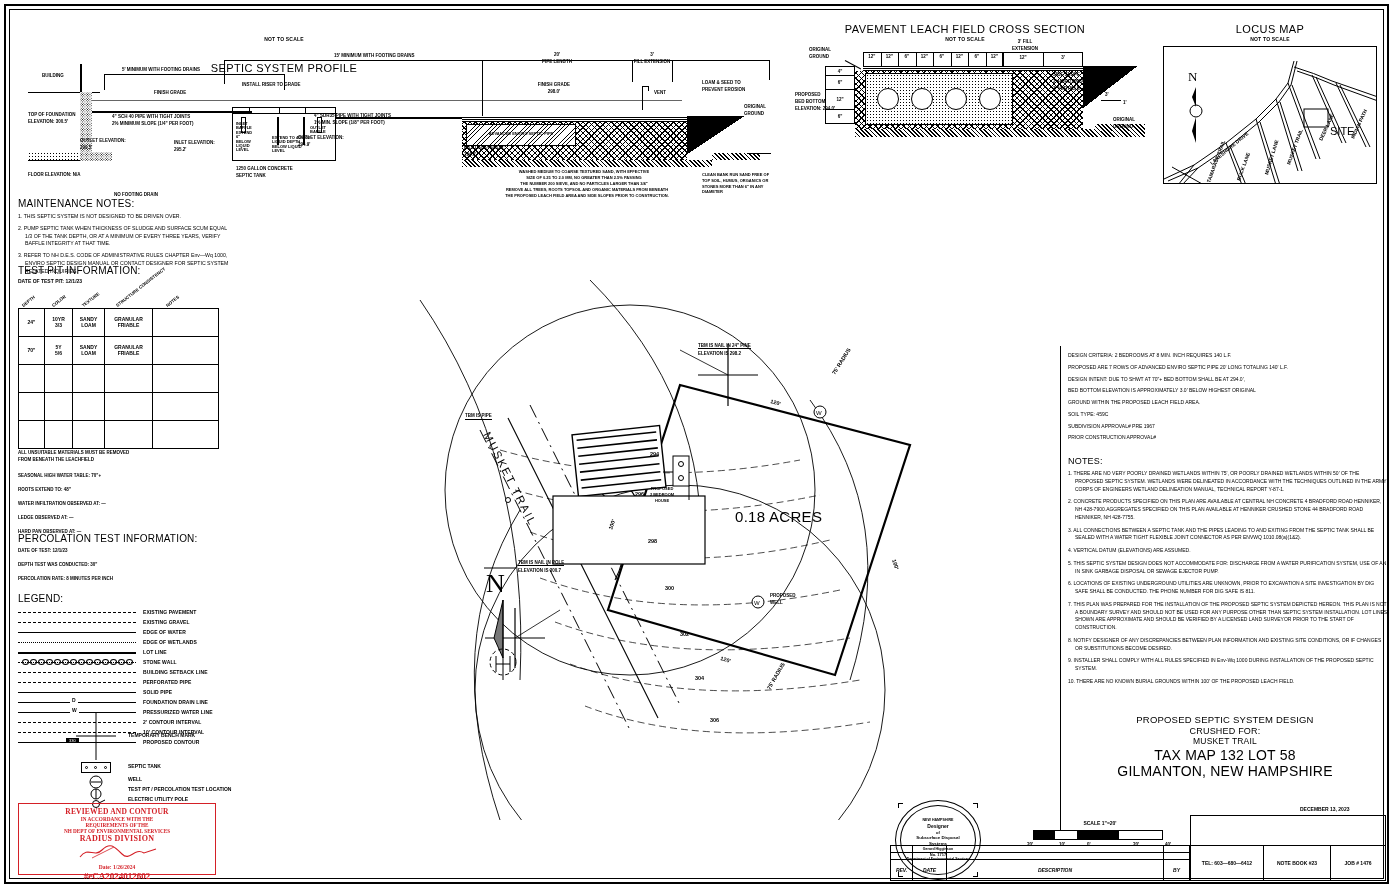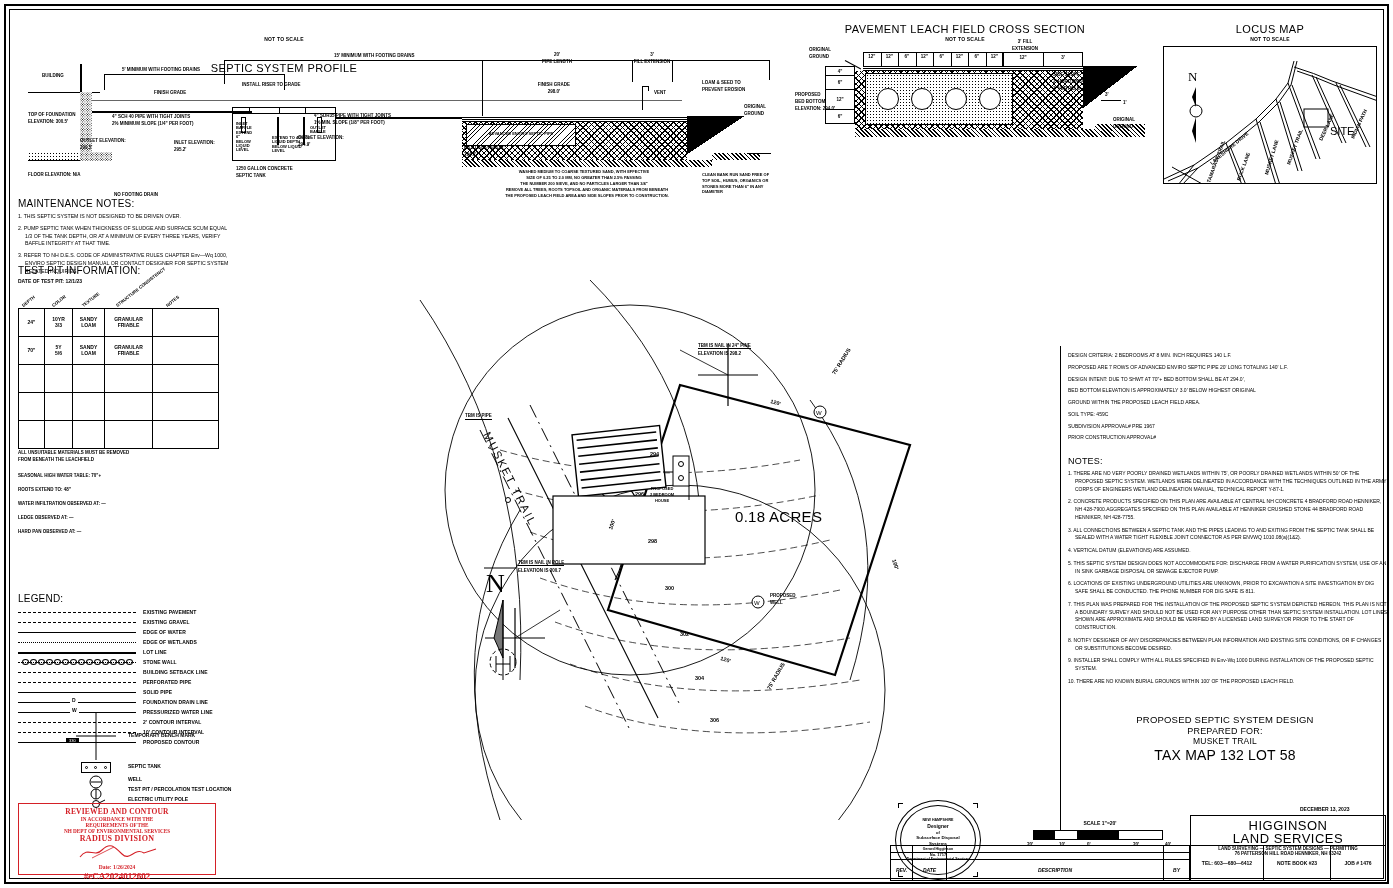--- a/index.html
+++ b/index.html
@@ -374,20 +374,28 @@
   <div class="abs t45 b" style="left:18px;top:450px;">ALL UNSUITABLE MATERIALS MUST BE REMOVED</div>
   <div class="abs t45 b" style="left:18px;top:457px;">FROM BENEATH THE LEACHFIELD</div>
   <div class="abs" style="left:18px;top:473px;width:215px;" id="tp-obs">
       <div class="t45 b" style="margin-bottom: 9px;">SEASONAL HIGH WATER TABLE:  70"+</div>
       <div class="t45 b" style="margin-bottom: 9px;">ROOTS EXTEND TO: 48"</div>
       <div class="t45 b" style="margin-bottom: 9px;">WATER INFILTRATION OBSERVED AT: —</div>
       <div class="t45 b" style="margin-bottom: 9px;">LEDGE OBSERVED AT: —</div>
       <div class="t45 b" style="margin-bottom: 9px;">HARD PAN OBSERVED AT: —</div>
     </div>
 
+  <div class="abs" style="left:18px;top:533px;width:215px;">
+    <div class="hd">PERCOLATION TEST INFORMATION:</div>
+    <div style="margin-top:4px;" id="perc-list">
+        <div class="t45 b" style="margin-bottom: 9px;">DATE OF TEST: 12/1/23</div>
+        <div class="t45 b" style="margin-bottom: 9px;">DEPTH TEST WAS CONDUCTED: 30"</div>
+        <div class="t45 b" style="margin-bottom: 9px;">PERCOLATION RATE: 8 MINUTES PER INCH</div>
+      </div>
+  </div>
 
   <div class="abs" style="left:18px;top:593px;width:250px;">
     <div class="hd">LEGEND:</div>
     <div style="margin-top:3px;" id="legend-lines">
         <div class="legrow">
           <span class="legline">
             <span class="lgl" style="border-top:1.2px dashed #000;"></span>
           </span>
           <span class="leglabel">EXISTING PAVEMENT</span>
         </div>
@@ -695,23 +703,24 @@
         <p class="hang">8. NOTIFY DESIGNER OF ANY DISCREPANCIES BETWEEN PLAN INFORMATION AND EXISTING SITE CONDITIONS, OR IF CHANGES OR SUBSTITUTIONS BECOME DESIRED.</p>
         <p class="hang">9. INSTALLER SHALL COMPLY WITH ALL RULES SPECIFIED IN Env-Wq 1000 DURING INSTALLATION OF THE PROPOSED SEPTIC SYSTEM.</p>
         <p class="hang">10. THERE ARE NO KNOWN BURIAL GROUNDS WITHIN 100' OF THE PROPOSED LEACH FIELD.</p>
       </div>
   </div>
 
   <div class="ln vl" style="left:1060px;top:346px;height:485px;"></div>
 
   <div class="abs ctr" style="left:1065px;top:714px;width:320px;">
     <div style="font-size:9.5px;letter-spacing:.2px;">PROPOSED SEPTIC SYSTEM DESIGN</div>
-    <div style="font-size:9px;letter-spacing:.2px;margin-top:1px;">PREPARED FOR:</div>
+    <div style="font-size:9px;letter-spacing:.2px;margin-top:1px;">CRUSHED FOR:</div>
     <div style="font-size:8.5px;letter-spacing:.2px;">MUSKET TRAIL</div>
     <div style="font-size:14px;letter-spacing:.2px;margin-top:1px;">TAX MAP 132 LOT 58</div>
+    <div style="font-size:14px;letter-spacing:.2px;">GILMANTON, NEW HAMPSHIRE</div>
   </div>
 
   <div class="abs" style="left:895px;top:800px;width:92px;height:86px;">
     <div class="seal" style="width:86px;height:80px;">
       <div class="seal-ring"></div>
       <div class="corner" style="left:2px;top:2px;border-right:none;border-bottom:none;"></div>
       <div class="corner" style="right:2px;top:2px;border-left:none;border-bottom:none;"></div>
       <div class="corner" style="left:2px;bottom:2px;border-right:none;border-top:none;"></div>
       <div class="corner" style="right:2px;bottom:2px;border-left:none;border-top:none;"></div>
       <div style="font-size:3.6px;">NEW HAMPSHIRE</div>
@@ -767,22 +776,16 @@
       </table>
   </div>
 
   <div class="abs" style="left:1190px;top:845px;width:196px;height:36px;border:1px solid #000;">
     <div style="display:flex;height:100%;">
       <div style="flex:1.2;border-right:1px solid #000;display:flex;align-items:center;justify-content:center;font-size:5px;font-weight:bold;">TEL: 603—680—6412</div>
       <div style="flex:1.1;border-right:1px solid #000;display:flex;align-items:center;justify-content:center;font-size:5px;font-weight:bold;">NOTE BOOK #23</div>
       <div style="flex:.9;display:flex;align-items:center;justify-content:center;font-size:5px;font-weight:bold;">JOB # 1476</div>
     </div>
   </div>
-  <div class="abs ctr" style="left:1190px;top:818px;width:196px;">
-    <div style="font-size:13px;letter-spacing:.5px;">HIGGINSON</div>
-    <div style="font-size:13px;letter-spacing:.5px;margin-top:-2px;">LAND  SERVICES</div>
-    <div class="t45 b">LAND SURVEYING — SEPTIC SYSTEM DESIGNS — PERMITTING</div>
-    <div class="t45 b">76 PATTERSON HILL ROAD HENNIKER, NH 03242</div>
-  </div>
   <div class="abs" style="left:1190px;top:815px;width:196px;height:30px;border:1px solid #000;border-bottom:none;pointer-events:none;"></div>
   <div class="abs t5 b" style="left:1300px;top:806px;">DECEMBER 13, 2023</div>
 
 </div>
 
 </body></html>

